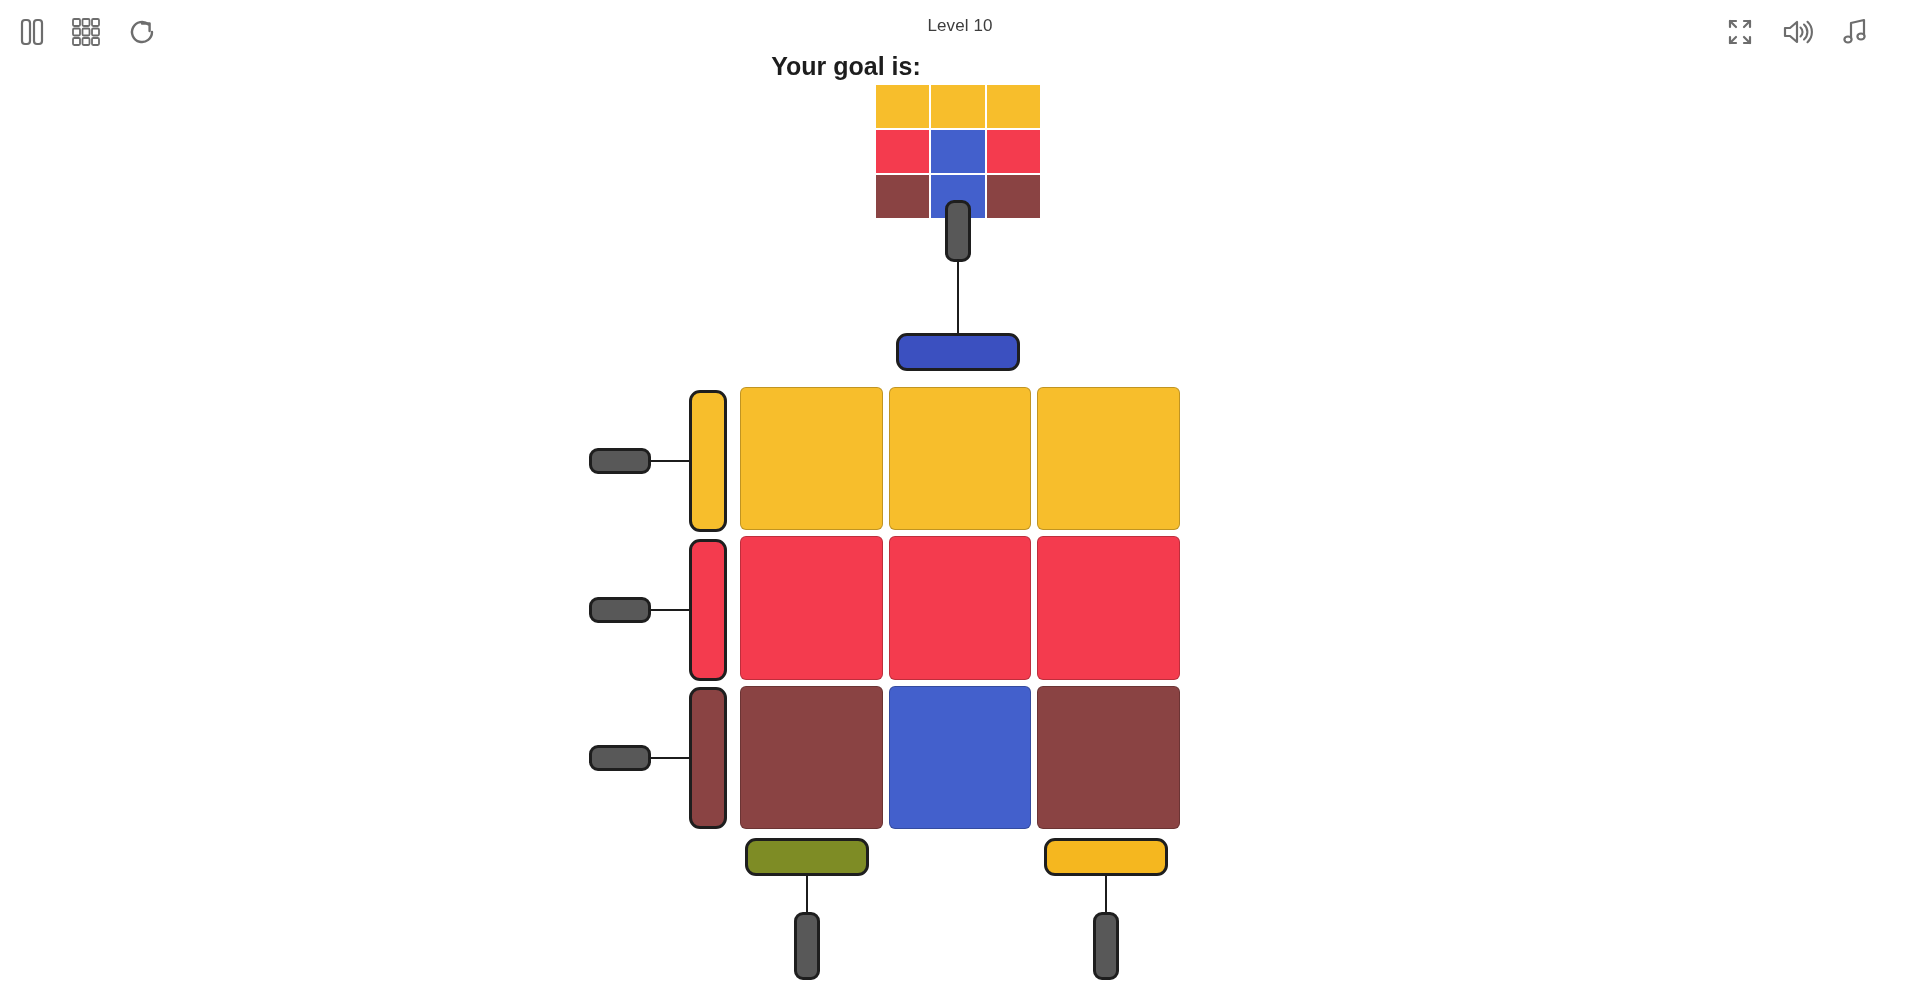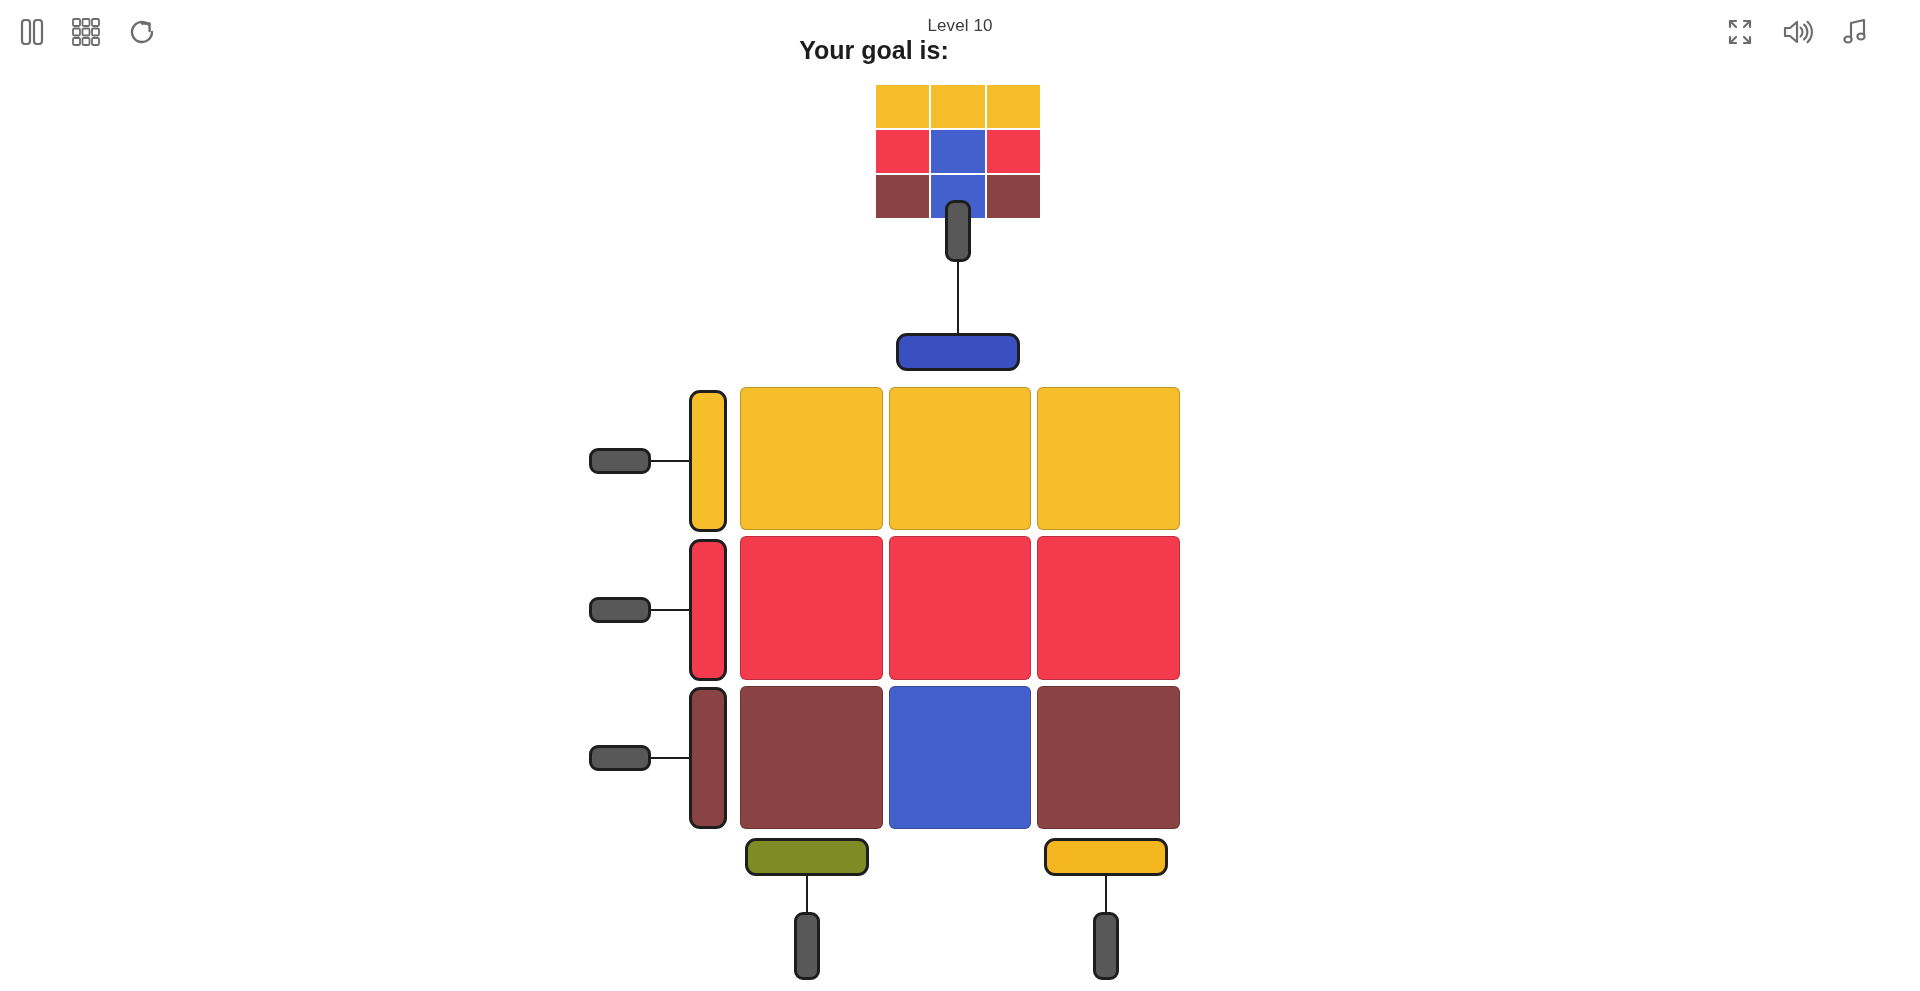--- a/index.html
+++ b/index.html
@@ -24,23 +24,23 @@
 
   .level-title {
     position:absolute; left:0; top:16px; width:1920px;
     text-align:center;
     font-size:17px; color:#3d3d3d; font-weight:400;
     letter-spacing:0.1px;
   }
 
   
   .goal-label {
-    position:absolute; left:0; top:36px; width:1692px;
+    position:absolute; left:0; top:52px; width:1692px;
     text-align:center;
-    font-size:25px; color:#1d1d1d; font-weight:700;margin-left:28px;
+    font-size:25px; color:#1d1d1d; font-weight:700;
   }
 
   .goal-grid {
     position:absolute;
     left:876px; top:85px;
     width:164px; height:133px;
     display:grid;
     grid-template-columns: repeat(3, 1fr);
     grid-template-rows: repeat(3, 1fr);
     gap:2px;

